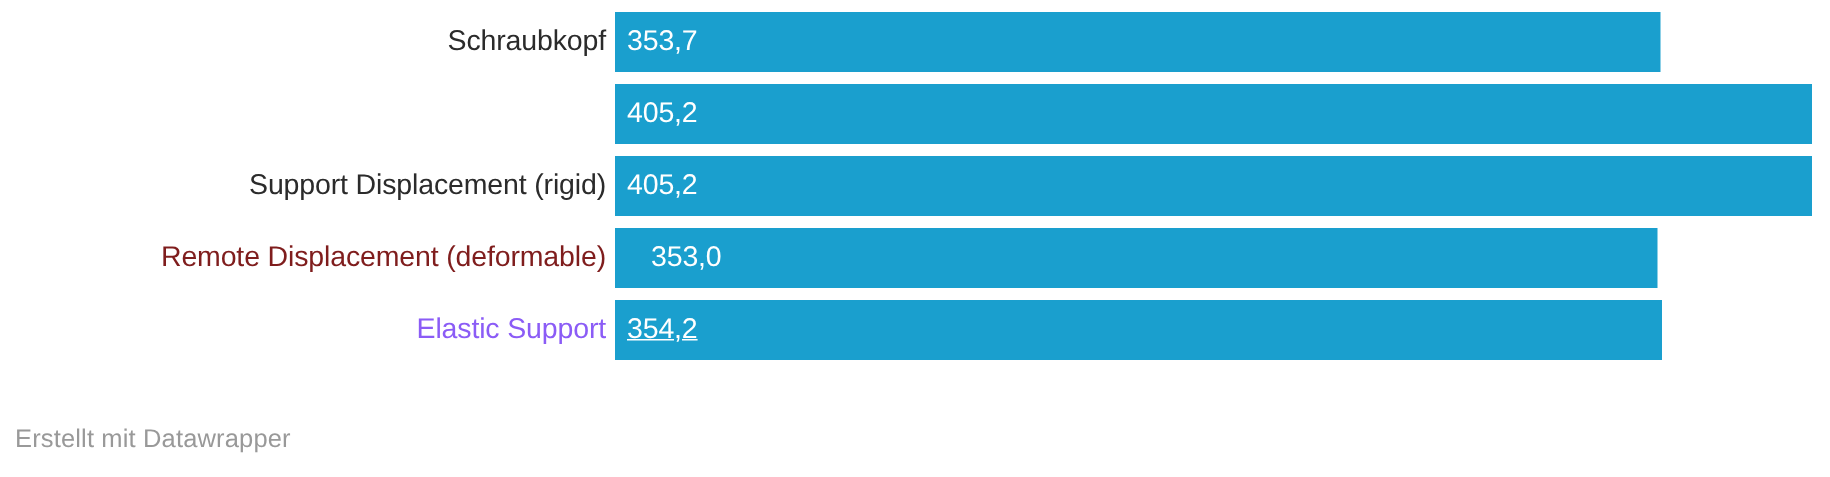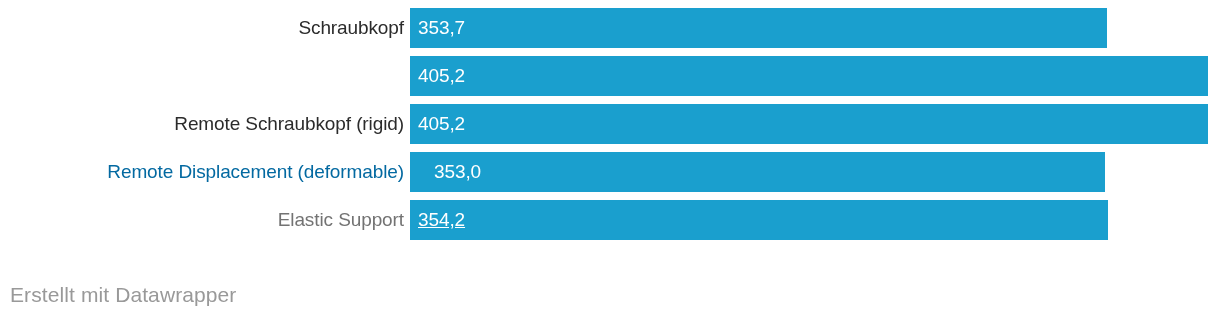--- a/index.html
+++ b/index.html
@@ -75,21 +75,21 @@
     font-size: 19px;
     color: #ffffff;
     white-space: nowrap;
     letter-spacing: -0.1px;
   }
 
   .chart-footer {
     position: absolute;
     left: 10px;
     top: 283px;
-    font-size: 21px;
+    font-size: 17px;
     color: #999999;
     white-space: nowrap;
     letter-spacing: 0.1px;
   }
 </style>
 </head>
 <body>
 
 <div id="chart-root">
 
@@ -104,37 +104,37 @@
     </div>
 
     <div class="bar-row">
       <div class="bar-track">
         <div class="bar-fill" style="width: 798px; background: rgb(26, 159, 206);"></div>
         <div class="bar-value" style="color: rgb(255, 255, 255);">405,2</div>
       </div>
     </div>
 
     <div class="bar-row">
-      <div class="row-label" style="color: rgb(43, 43, 43);">Remote Schraubkopf (rigid)</div>
+      <div class="row-label" style="color: rgb(43, 43, 43);">Support Displacement (rigid)</div>
       <div class="bar-track">
         <div class="bar-fill" style="width: 798px; background: rgb(26, 159, 206);"></div>
         <div class="bar-value" style="color: rgb(255, 255, 255);">405,2</div>
       </div>
     </div>
 
     <div class="bar-row">
-      <div class="row-label" style="color: #0369a1;">Remote Displacement (deformable)</div>
+      <div class="row-label" style="color: #7f1d1d;">Remote Displacement (deformable)</div>
       <div class="bar-track">
         <div class="bar-fill" style="width: 695.197px; background: rgb(26, 159, 206);"></div>
         <div class="bar-value" style="color: rgb(255, 255, 255); margin-left: 16px;">353,0</div>
       </div>
     </div>
 
     <div class="bar-row">
-      <div class="row-label" style="color: #737373;">Elastic Support</div>
+      <div class="row-label" style="color: #8b5cf6;">Elastic Support</div>
       <div class="bar-track">
         <div class="bar-fill" style="width: 697.561px; background: rgb(26, 159, 206);"></div>
         <div class="bar-value" style="color: rgb(255, 255, 255); text-decoration: underline;">354,2</div>
       </div>
     </div>
 
   </div>
 
   <div class="chart-footer">Erstellt mit Datawrapper</div>
 

